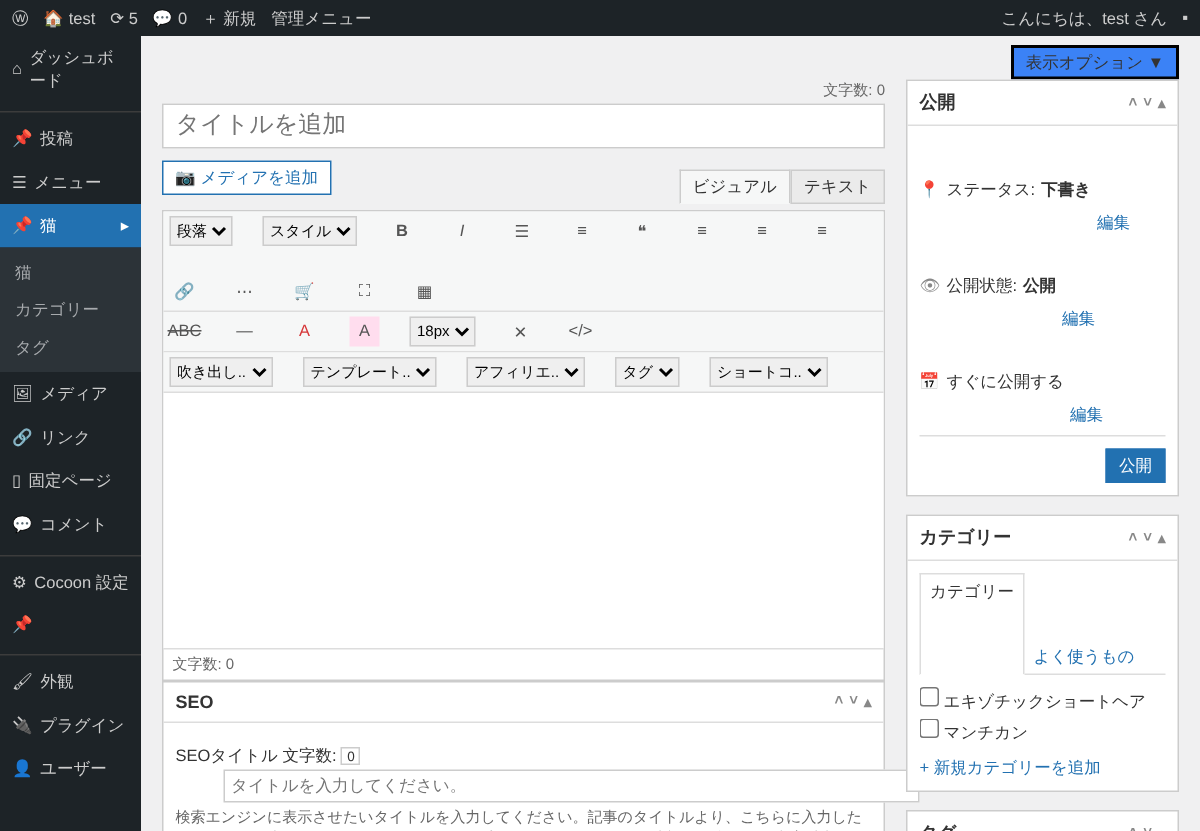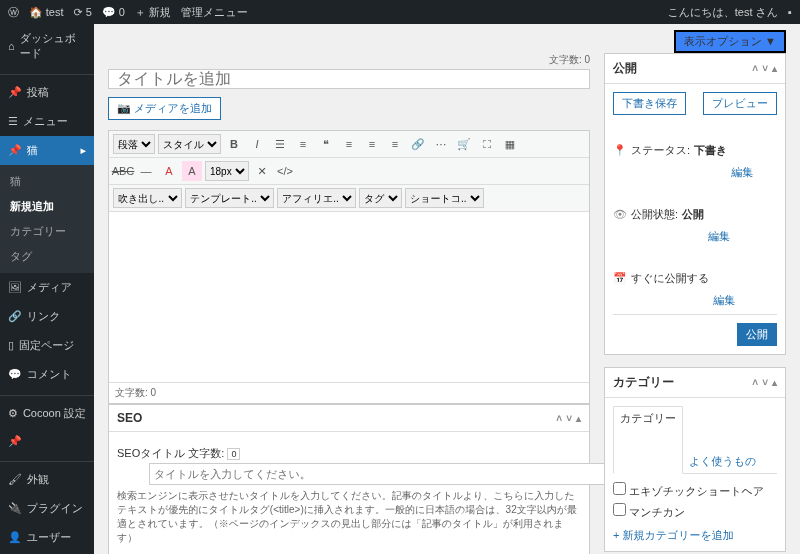--- a/index.html
+++ b/index.html
@@ -16,28 +16,28 @@
 .submenu-item { padding: 5px 10px; font-size: 11px; color: #a7aaad; cursor: pointer; }
 .submenu-item.active { color: #fff; font-weight: bold; }
 .main { flex: 1; padding: 6px 14px; overflow: auto; }
 .topright { display: flex; justify-content: flex-end; }
 .screenopt { border: 2px solid #000000; background: #3b82f6; padding: 2px 8px; font-size: 11px; cursor: pointer; }
 h1 { font-size: 18px; font-weight: 400; margin: 4px 0 10px; }
 .cols { display: flex; gap: 14px; }
 .col-main { flex: 1; }
 .col-side { width: 182px; }
 .title-wrap { position: relative; margin-bottom: 2px; }
-.title-input { width: 100%; padding: 4px 8px; font-size: 16px; height: 20px; border: 1px solid #ccc; background: #fff; }
+.title-input { width: 100%; padding: 4px 8px; font-size: 16px; height: 30px; border: 1px solid #ccc; background: #fff; }
 .charcount { font-size: 10px; color: #666; text-align: right; margin-bottom: 2px; }
 .media-add { border: 1px solid #2271b1; color: #2271b1; background: #fff; padding: 3px 8px; font-size: 11px; cursor: pointer; display: inline-flex; align-items: center; gap: 3px; margin: 6px 0; }
 .editor-tabs { float: right; display: flex; margin-top: -22px; }
 .editor-tab { border: 1px solid #ccc; padding: 3px 8px; font-size: 11px; background: #ebebeb; cursor: pointer; }
 .editor-tab.active { background: #f6f7f7; border-bottom-color: #f6f7f7; }
 .editor { border: 1px solid #ccc; background: #fff; margin-top: 4px; }
-.toolbar { background: #f6f7f7; border-bottom: 1px solid #ddd; padding: 3px 4px; display: flex; flex-wrap: wrap; gap: 3px; align-items: center; }
+.toolbar { background: #f6f7f7; border-bottom: 1px solid #ddd; padding: 3px 4px; display: flex; flex-wrap: wrap; gap: 20px; align-items: center; }
 .toolbar select, .toolbar input { font-size: 10px; height: 20px; border: 1px solid #ccc; }
 .tbtn { width: 20px; height: 20px; display: inline-flex; align-items: center; justify-content: center; cursor: pointer; font-size: 11px; color: #555; }
 .editor-body { min-height: 170px; background: #fff; }
 .editor-foot { border-top: 1px solid #ddd; padding: 3px 6px; font-size: 10px; color: #666; }
 .postbox { border: 1px solid #ccc; background: #fff; margin-bottom: 12px; }
 .postbox-h { padding: 6px 8px; border-bottom: 1px solid #ddd; font-weight: bold; font-size: 12px; display: flex; justify-content: space-between; align-items: center; }
 .postbox-h .controls { color: #888; font-size: 10px; display: flex; gap: 4px; }
 .postbox-b { padding: 8px; font-size: 11px; }
 .btn { border: 1px solid #2271b1; color: #2271b1; background: #fff; padding: 3px 8px; font-size: 11px; cursor: pointer; }
 .btn-primary { background: #2271b1; color: #fff; }
@@ -88,21 +88,20 @@
         <span>☰</span>
         <span>メニュー</span>
       </div>
     <div class="menu-item active">
         <span>📌</span>
         <span>猫</span>
         <span style="margin-left:auto">▸</span>
       </div>
     <div class="submenu">
       <div class="submenu-item">猫</div>
-      <div class="submenu-item active">新規追加</div>
       <div class="submenu-item">カテゴリー</div>
       <div class="submenu-item">タグ</div>
     </div>
     <div class="menu-item">
         <span>🖼</span>
         <span>メディア</span>
       </div>
     <div class="menu-item">
         <span>🔗</span>
         <span>リンク</span>
@@ -148,20 +147,24 @@
       <div class="col-main">
         <div class="charcount"><span>文字数:</span> <span>0</span></div>
         <div class="title-wrap">
           <input class="title-input" placeholder="タイトルを追加" style="">
         </div>
         <div style="display:flex;justify-content:space-between;align-items:flex-end">
           <button class="media-add">
               <span>📷</span>
               <span>メディアを追加</span>
             </button>
+          <div class="editor-tabs" style="margin:0">
+            <div class="editor-tab active">ビジュアル</div>
+            <div class="editor-tab">テキスト</div>
+          </div>
         </div>
 
         <div class="editor">
           <div class="toolbar">
             <select><option>段落</option></select>
             <select><option>スタイル</option></select>
             <span class="tbtn">
                 <b>B</b>
               </span>
             <span class="tbtn">
@@ -224,24 +227,20 @@
         <div class="postbox">
           <div class="postbox-h">
               <span>公開</span>
               <span class="controls">
                 <span>˄</span>
                 <span>˅</span>
                 <span>▴</span>
               </span>
             </div>
           <div class="postbox-b">
-            <div style="display:flex;justify-content:space-between;margin-bottom:6px">
-              <button class="btn">下書き保存</button>
-              <button class="btn">プレビュー</button>
-            </div>
             <div class="pubrow">
                 <span class="ico">📍</span>
                 <span>ステータス:</span> 
                 <b>下書き</b> 
                 <span class="link">編集</span>
               </div>
             <div class="pubrow">
                 <span class="ico">👁</span>
                 <span>公開状態:</span> 
                 <b>公開</b> 

